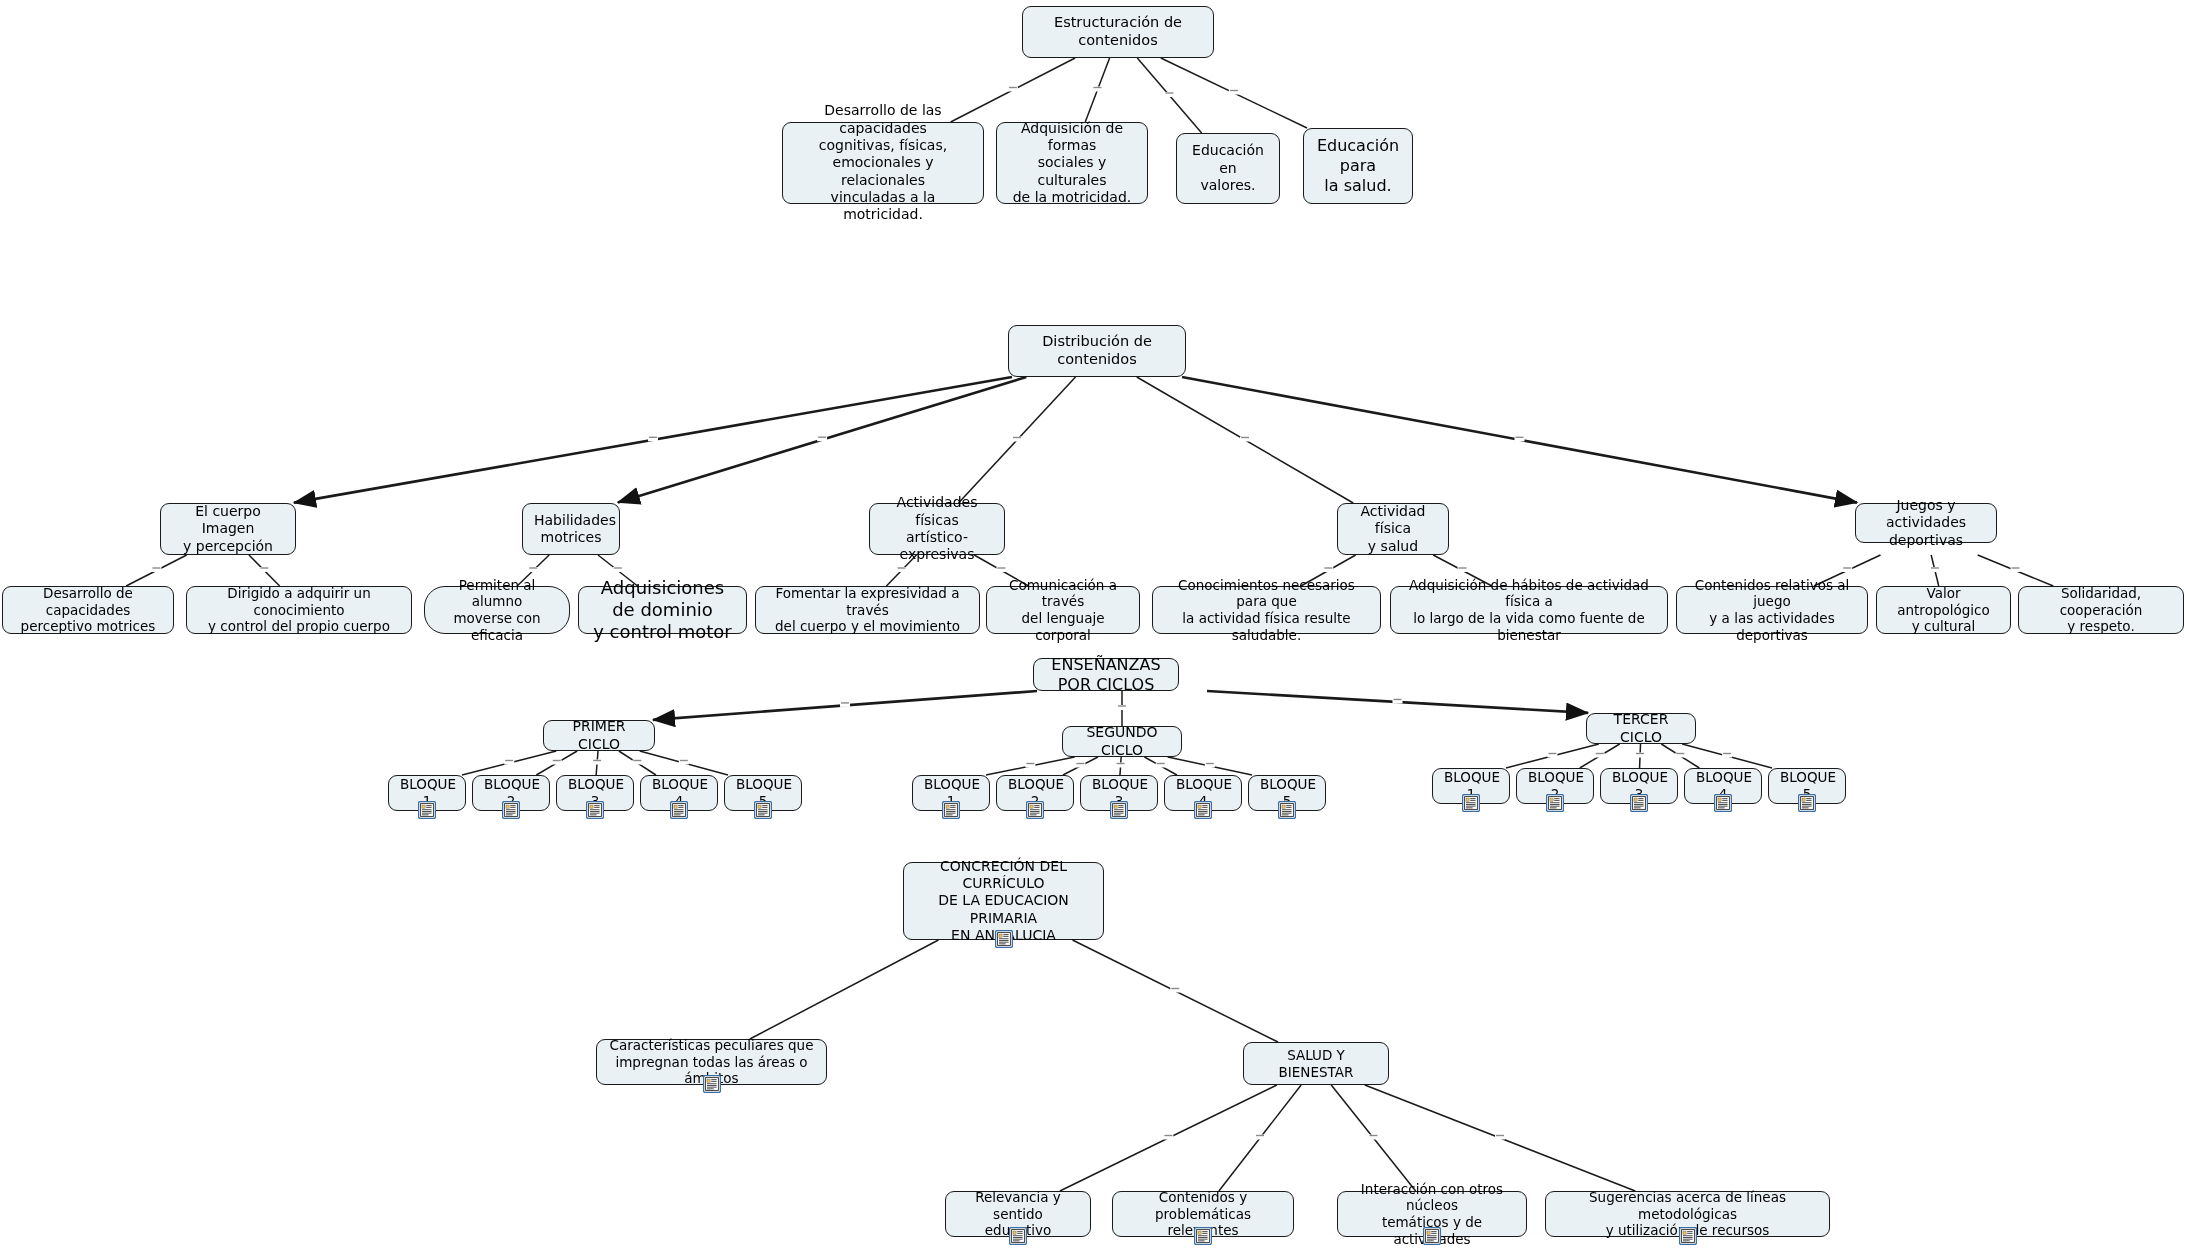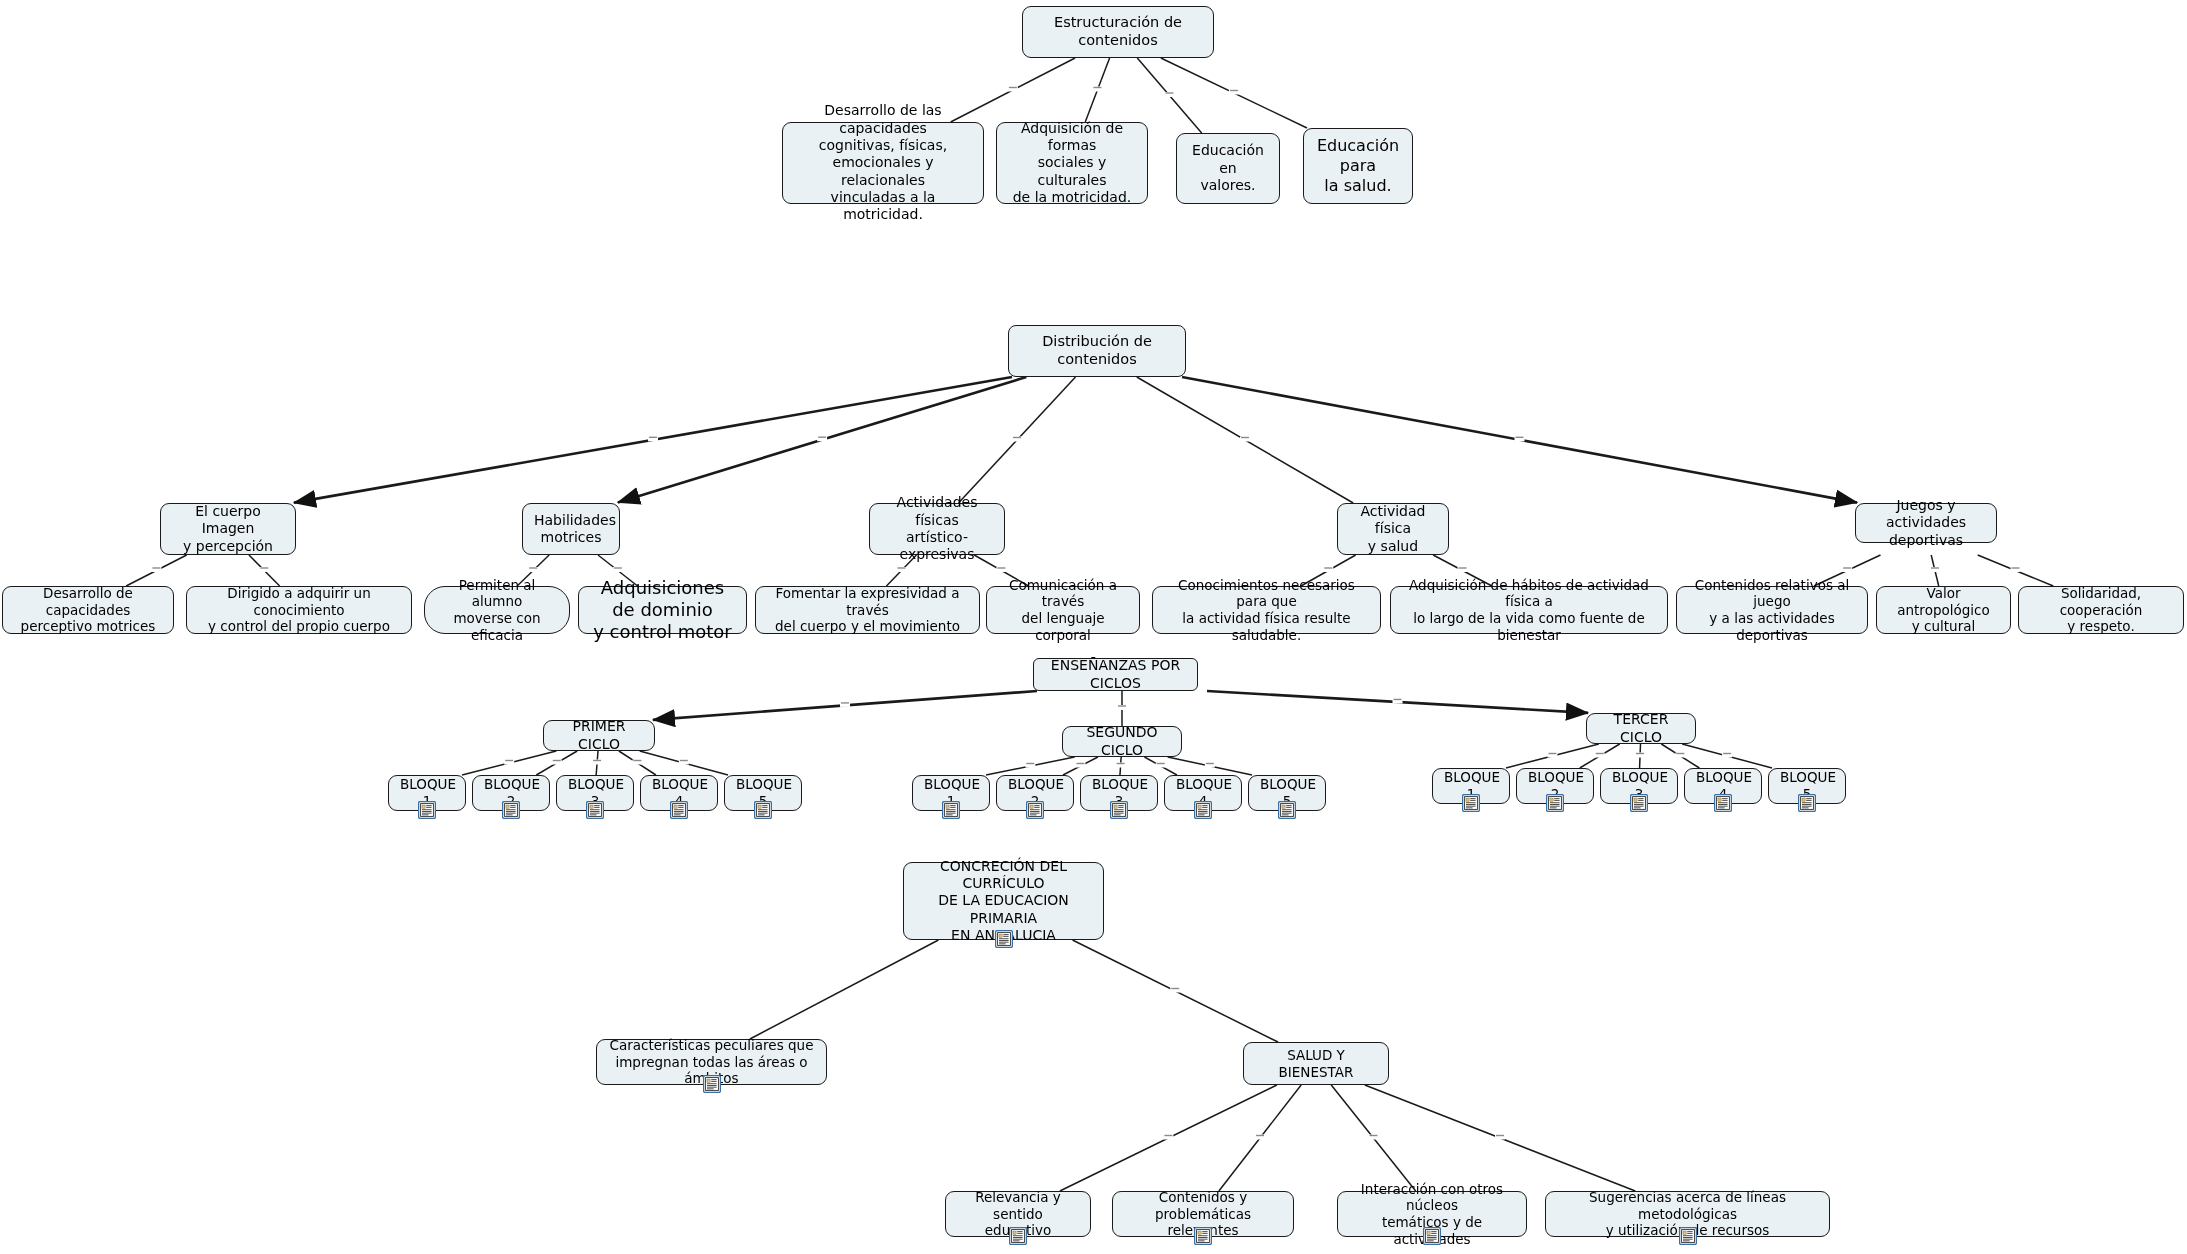--- a/index.html
+++ b/index.html
@@ -179,21 +179,21 @@
 cognitivas, físicas,
 emocionales y relacionales
 vinculadas a la motricidad.</span></div>
       <div class="node" id="n3" style="left: 996px; top: 122px; width: 152px; height: 82px; font-size: 14px;"><span class="lbl">Adquisición de formas
 sociales y culturales
 de la motricidad.</span></div>
       <div class="node" id="n4" style="left: 1176px; top: 133px; width: 104px; height: 71px; font-size: 14px;"><span class="lbl">Educación en
 valores.</span></div>
       <div class="node" id="n5" style="left: 1303px; top: 128px; width: 110px; height: 76px; font-size: 16px;"><span class="lbl">Educación para
 la salud.</span></div>
-      <div class="node" id="n6" style="left: 1008px; top: 325px; width: 178px; height: 52px; font-size: 14.5px; border-radius: 8px;"><span class="lbl">Distribución de contenidos</span></div>
+      <div class="node" id="n6" style="left: 1008px; top: 325px; width: 178px; height: 52px; font-size: 14.5px;"><span class="lbl">Distribución de contenidos</span></div>
       <div class="node" id="n7" style="left: 160px; top: 503px; width: 136px; height: 52px; font-size: 14px;"><span class="lbl">El cuerpo Imagen
 y percepción</span></div>
       <div class="node" id="n8" style="left: 522px; top: 503px; width: 98px; height: 52px; font-size: 14px;"><span class="lbl">Habilidades
 motrices</span></div>
       <div class="node" id="n9" style="left: 869px; top: 503px; width: 136px; height: 52px; font-size: 14px;"><span class="lbl">Actividades físicas
 artístico-expresivas</span></div>
       <div class="node" id="n10" style="left: 1337px; top: 503px; width: 112px; height: 52px; font-size: 14px;"><span class="lbl">Actividad física
 y salud</span></div>
       <div class="node" id="n11" style="left: 1855px; top: 503px; width: 142px; height: 40px; font-size: 14px;"><span class="lbl">Juegos y actividades
 deportivas</span></div>
@@ -212,21 +212,21 @@
       <div class="node" id="n18" style="left: 1152px; top: 586px; width: 229px; height: 48px; font-size: 13.5px;"><span class="lbl">Conocimientos necesarios para que
 la actividad física resulte saludable.</span></div>
       <div class="node" id="n19" style="left: 1390px; top: 586px; width: 278px; height: 48px; font-size: 13.5px;"><span class="lbl">Adquisición de hábitos de actividad física a
 lo largo de la vida como fuente de bienestar</span></div>
       <div class="node" id="n20" style="left: 1676px; top: 586px; width: 192px; height: 48px; font-size: 13.5px;"><span class="lbl">Contenidos relativos al juego
 y a las actividades deportivas</span></div>
       <div class="node" id="n21" style="left: 1876px; top: 586px; width: 135px; height: 48px; font-size: 13.5px;"><span class="lbl">Valor antropológico
 y cultural</span></div>
       <div class="node" id="n22" style="left: 2018px; top: 586px; width: 166px; height: 48px; font-size: 13.5px;"><span class="lbl">Solidaridad, cooperación
 y respeto.</span></div>
-      <div class="node" id="n23" style="left: 1033px; top: 658px; width: 165px; height: 33px; font-size: 14px; border-radius: 6px;"><span class="lbl">ENSEÑANZAS POR CICLOS</span></div>
+      <div class="node" id="n23" style="left: 1033px; top: 658px; width: 146px; height: 33px; font-size: 16px;"><span class="lbl">ENSEÑANZAS POR CICLOS</span></div>
       <div class="node" id="n24" style="left: 543px; top: 720px; width: 112px; height: 31px; font-size: 14px;"><span class="lbl">PRIMER CICLO</span></div>
       <div class="node" id="n25" style="left: 1062px; top: 726px; width: 120px; height: 31px; font-size: 14px;"><span class="lbl">SEGUNDO CICLO</span></div>
       <div class="node" id="n26" style="left: 1586px; top: 713px; width: 110px; height: 31px; font-size: 14px;"><span class="lbl">TERCER CICLO</span></div>
       <div class="node" id="b11" style="left: 388px; top: 775px; width: 78px; height: 36px; font-size: 13.5px;"><span class="lbl">BLOQUE 1</span><svg class="doc-icon" viewBox="0 0 18 18">
           <rect x="0.6" y="0.6" width="16.8" height="16.8" rx="1.4" fill="#fdfdf6" stroke="#3a6ea5" stroke-width="1.3"></rect>
           <rect x="2.6" y="2.6" width="12.8" height="12.8" fill="#ffffff" stroke="#2d2d2d" stroke-width="0.9"></rect>
           <rect x="4.0" y="4.1" width="3.1" height="3.1" fill="#f2c14e" stroke="#6b6b6b" stroke-width="0.5"></rect>
           <rect x="8.2" y="4.2" width="5.4" height="0.9" fill="#3a3a3a"></rect>
           <rect x="8.2" y="5.9" width="5.4" height="0.9" fill="#3a3a3a"></rect>
           <rect x="4.0" y="8.3" width="9.6" height="0.9" fill="#3a3a3a"></rect>

